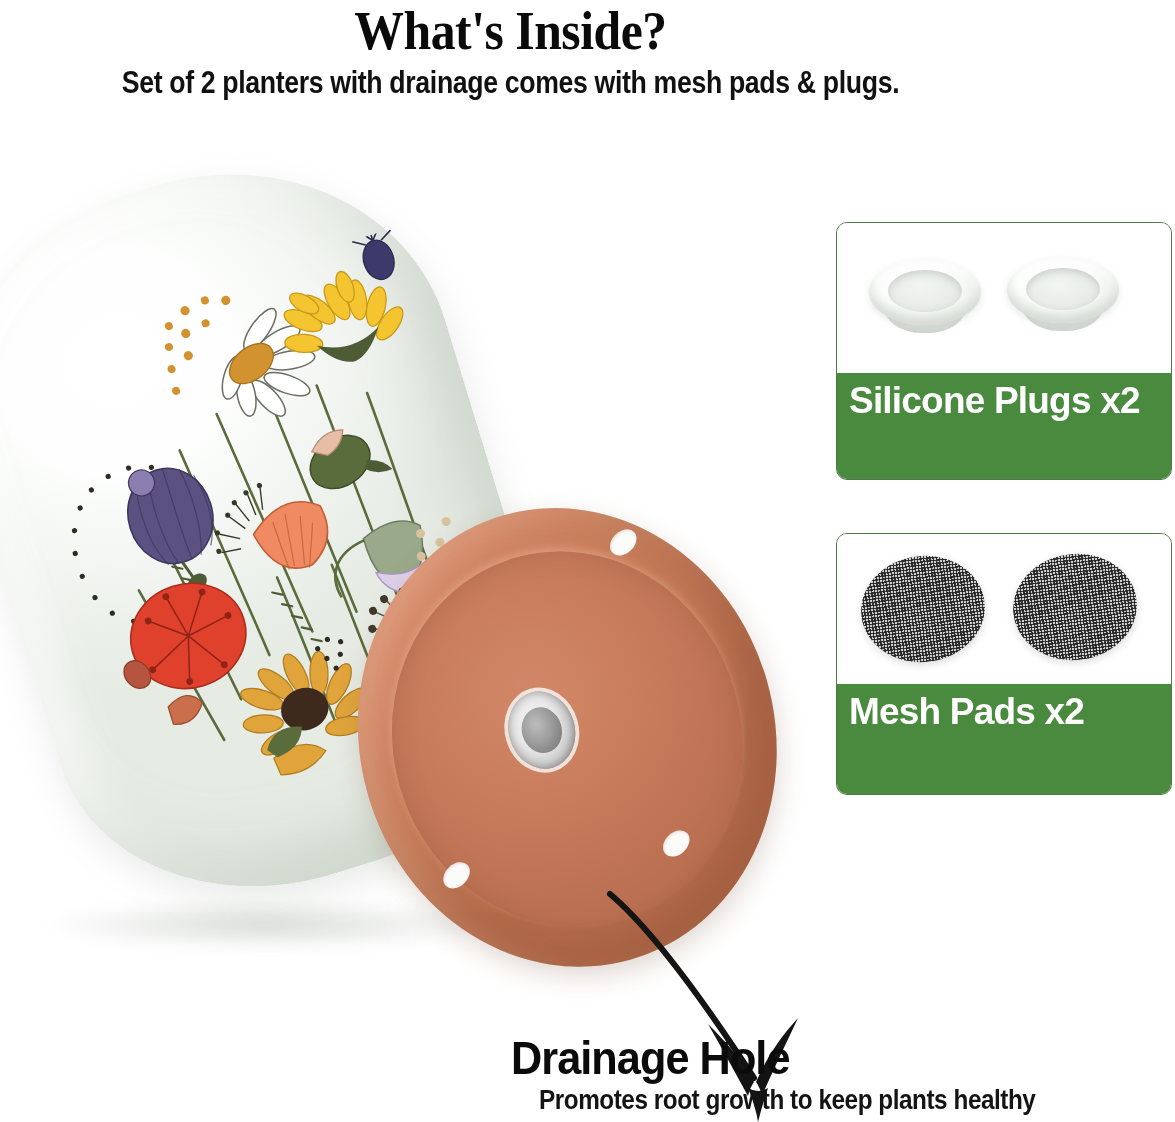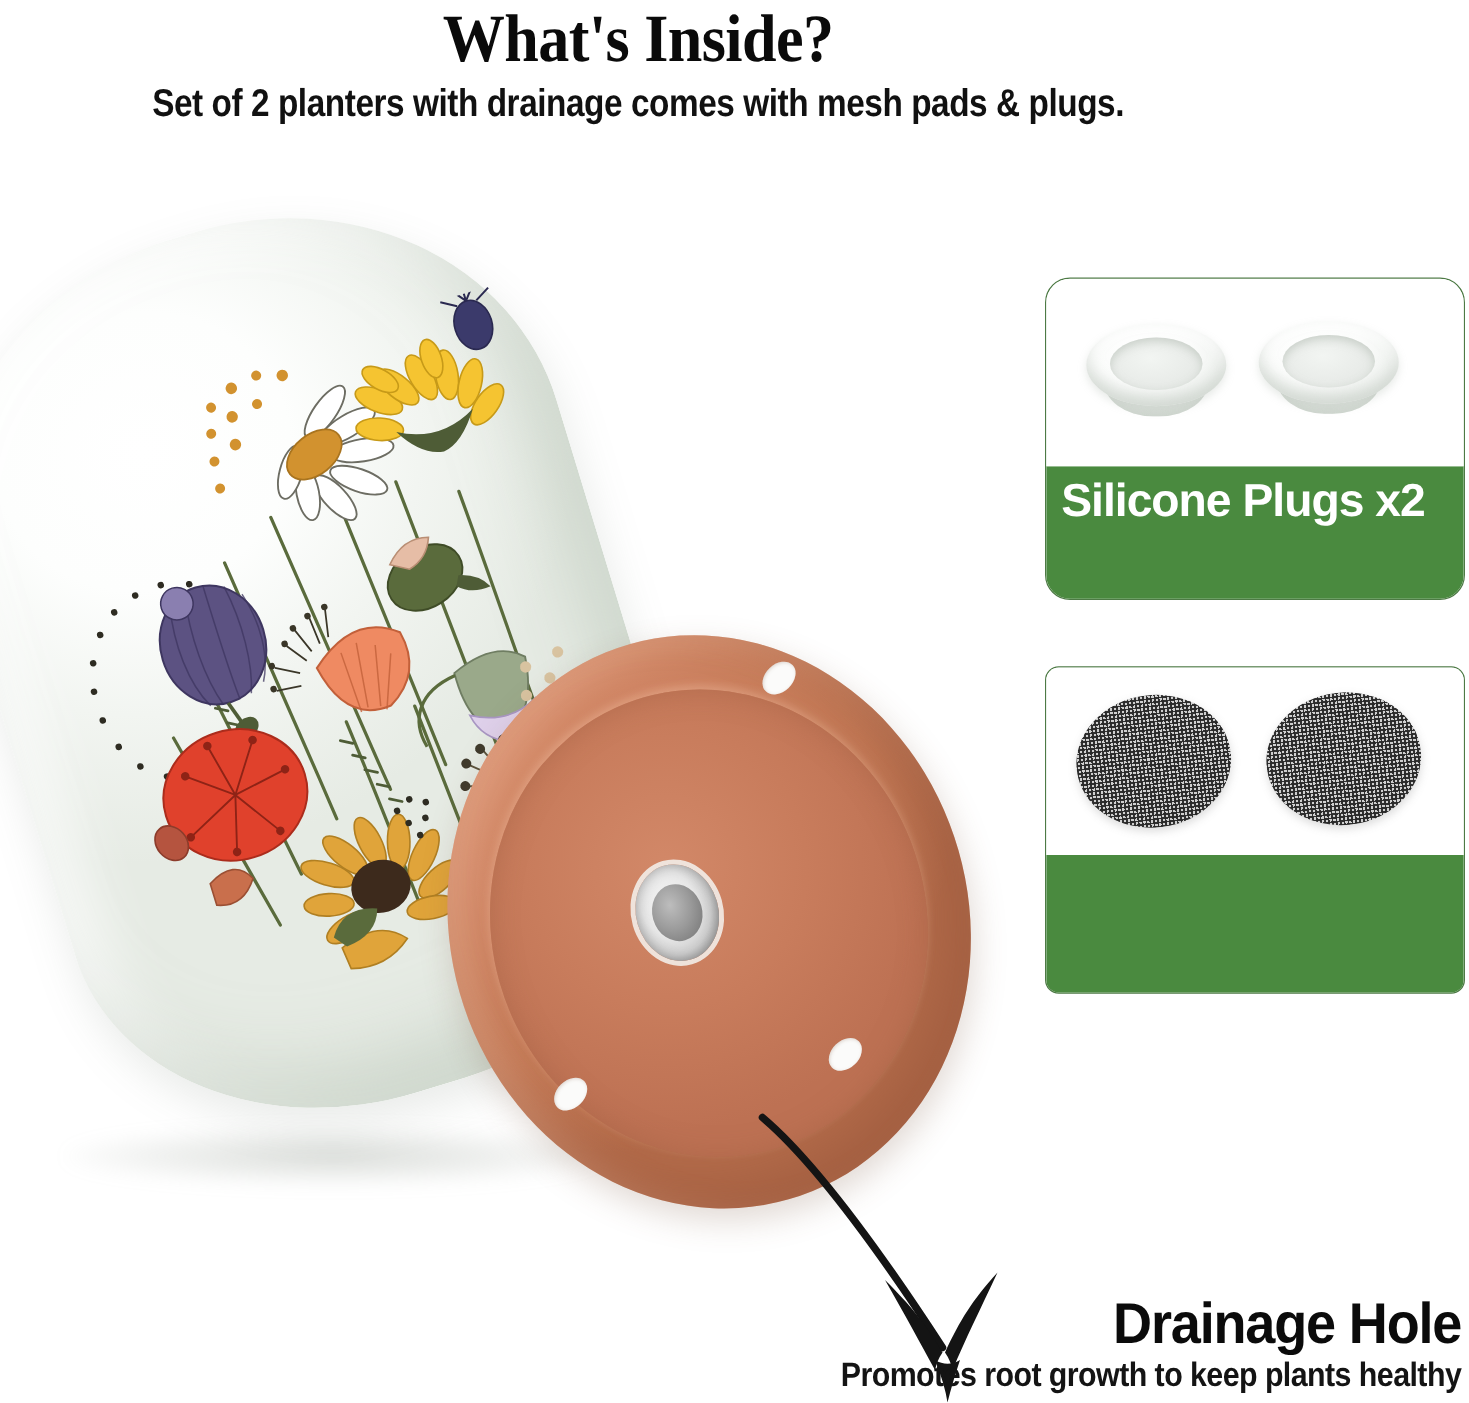--- a/index.html
+++ b/index.html
@@ -180,21 +180,21 @@
   .card {
     position: absolute;
     left: 836px;
     width: 336px;
     border: 1.6px solid #4d7a45;
     border-radius: 11px;
     background: #ffffff;
     overflow: hidden;
     box-sizing: border-box;
   }
-  #card-plugs { top: 222px; height: 258px; border-radius: 20px; }
+  #card-plugs { top: 222px; height: 258px; }
   #card-mesh  { top: 533px; height: 262px; }
 
   .card-media {
     position: relative;
     width: 100%;
     height: 150px;
     background: #ffffff;
   }
   .card-caption {
     background: #4a8a3f;
@@ -270,21 +270,21 @@
   }
   .mesh.m1 { left: 24px; top: 22px; transform: rotate(-7deg); }
   .mesh.m2 { left: 176px; top: 20px; transform: rotate(-7deg); }
 
   
   #callout {
     position: absolute;
     right: 6px;
     bottom: 6px;
     width: 700px;
-    text-align: right;
+    text-align: left;
   }
   #callout-title {
     margin: 0;
     font-family: "Liberation Sans", sans-serif;
     font-weight: bold;
     font-size: 46px;
     line-height: 50px;
     letter-spacing: -1px;
     color: #0b0b0b;
     transform: scaleX(0.94);
@@ -565,19 +565,20 @@
     <p class="cap-title">Silicone Plugs x2</p>
   </div>
 </div>
 
 <div class="card" id="card-mesh">
   <div class="card-media">
     <div class="mesh m1"></div>
     <div class="mesh m2"></div>
   </div>
   <div class="card-caption">
+    <p class="cap-title">Mesh Pads x2</p>
   </div>
 </div>
 
 <div id="callout">
   <p id="callout-title">Drainage Hole</p>
   <p id="callout-sub">Promotes root growth to keep plants healthy</p>
 </div>
 
 </body></html>

